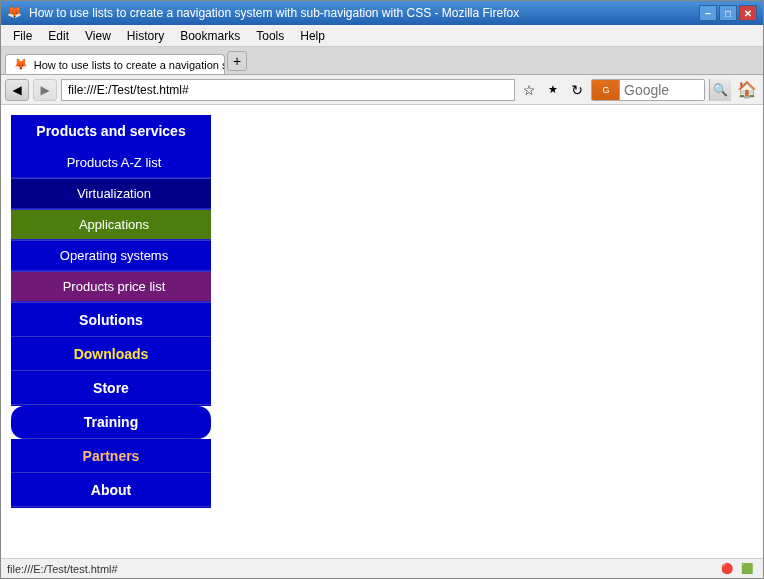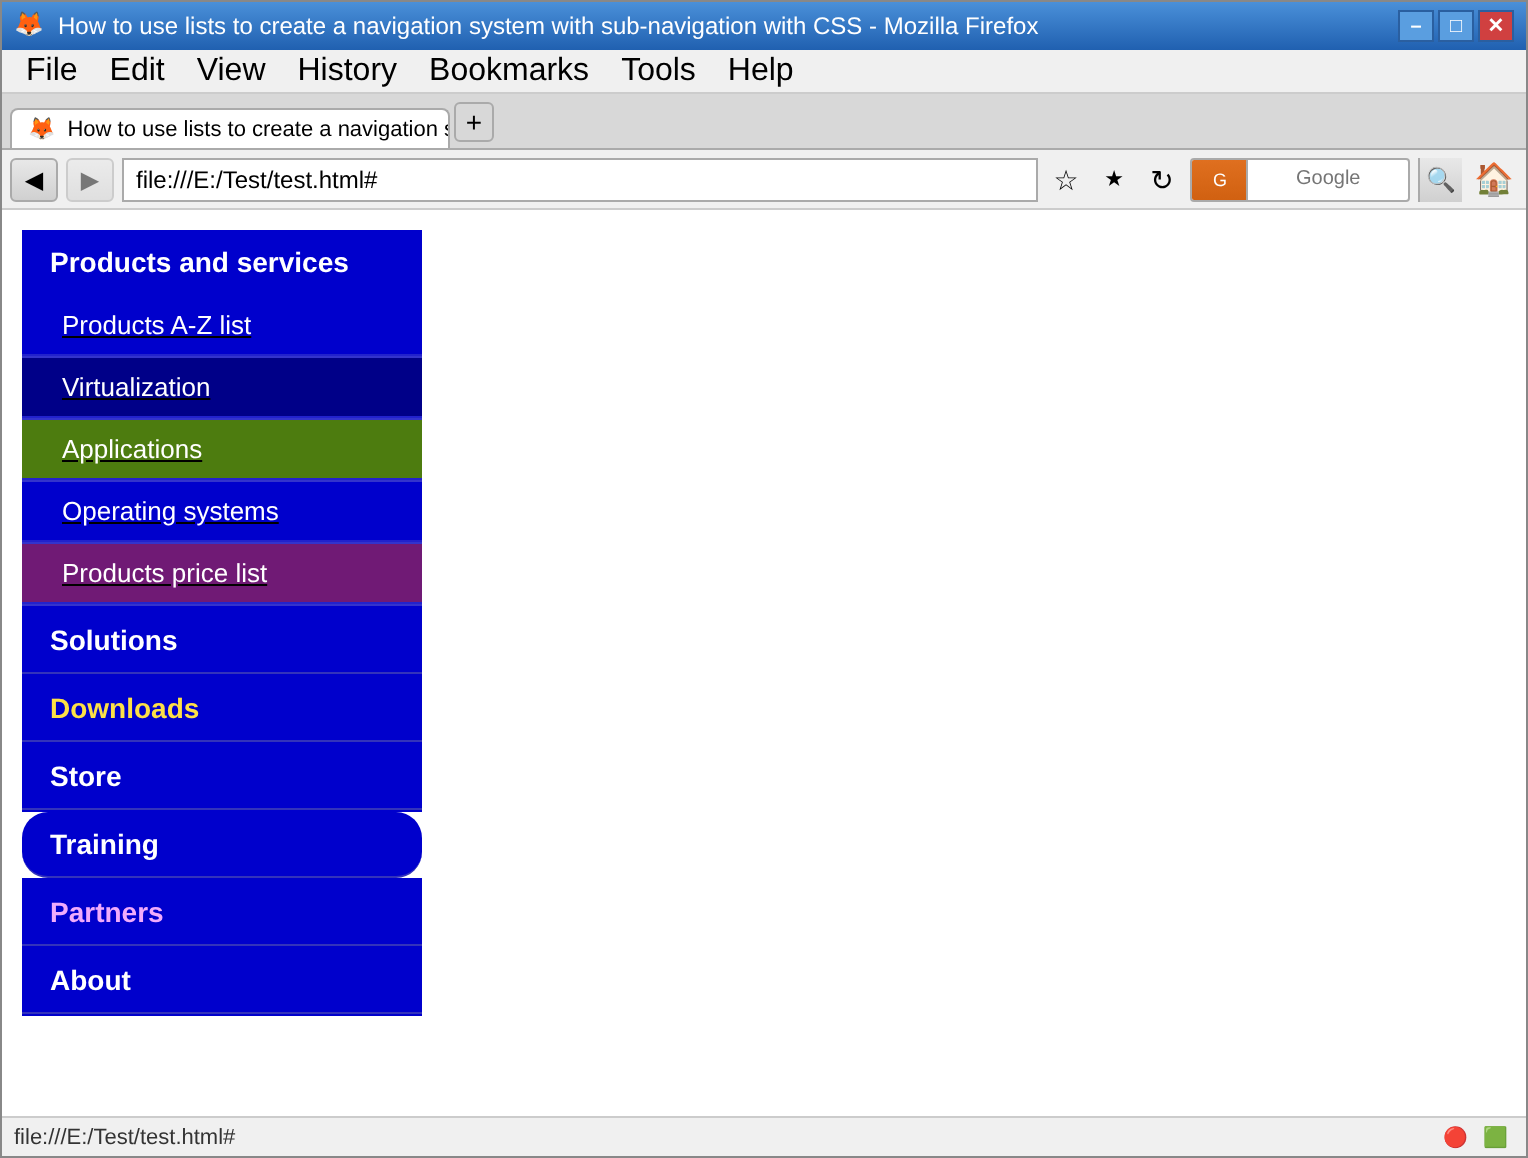--- a/index.html
+++ b/index.html
@@ -35,21 +35,21 @@
       background: #f0f0f0;
       height: 22px;
       display: flex;
       align-items: center;
       padding: 0 4px;
       border-bottom: 1px solid #ccc;
       flex-shrink: 0;
     }
     .menu-item {
       padding: 2px 8px;
-      font-size: 16px;
+      font-size: 12px;
       cursor: pointer;
       color: #000;
     }
 
     
     .tab-bar {
       background: #d8d8d8;
       height: 28px;
       display: flex;
       align-items: flex-end;
@@ -107,21 +107,21 @@
     }
     .search-box {
       display: flex; align-items: center; height: 22px; border: 1px solid #aaa;
       background: white; border-radius: 2px; overflow: hidden;
     }
     .search-icon-btn {
       width: 28px; height: 22px; background: linear-gradient(to bottom, #e07020, #d06010);
       border: none; border-right: 1px solid #aaa; display: flex; align-items: center;
       justify-content: center; cursor: pointer; color: white; font-size: 11px;
     }
-    .search-input { width: 60px; border: none; outline: none; padding: 0 4px; font-size: 10px; margin-left: 20px; }
+    .search-input { width: 84px; border: none; outline: none; padding: 0 4px; font-size: 14px; }
     .search-go-btn {
       width: 22px; height: 22px; background: linear-gradient(to bottom, #e8e8e8, #d0d0d0);
       border: none; border-left: 1px solid #aaa; cursor: pointer;
       display: flex; align-items: center; justify-content: center; font-size: 12px;
     }
     .home-btn {
       width: 24px; height: 22px; background: none; border: none; cursor: pointer;
       display: flex; align-items: center; justify-content: center; font-size: 16px;
     }
 
@@ -129,40 +129,40 @@
     .page-content {
       flex: 1;
       background: white;
       padding: 10px;
       overflow: auto;
       position: relative;
     }
 
     
     nav { width: 200px; }
-    nav ul { list-style: none; padding: 0; margin: 0; }
+    nav ul { list-style: none; padding: 0; margin: 0; text-align: center; }
     nav ul li { border-bottom: 1px solid #0000cc; }
     nav ul li a {
       display: block;
       padding: 8px 14px;
       text-decoration: none;
       font-size: 14px;
       font-weight: bold;
     }
 
     
     .nav-top > li > a {
       background: #0000cc;
       color: white;
     }
     .nav-top > li.active > a { background: #0000aa; }
 
     
     .nav-sub { margin: 0; padding: 0; }
-    .nav-sub li { border-bottom: 1px solid #3333cc; text-decoration: underline; }
+    .nav-sub li { border-bottom: 1px solid #3333cc; }
     .nav-sub li a {
       background: #0000cc;
       color: white;
       padding: 7px 14px 7px 20px;
       font-size: 13px;
       font-weight: normal;
     }
 
     
     .status-bar {
@@ -265,21 +265,21 @@
         <li>
           <a href="#" style="background:#0000cc; color:white; display:block; padding:8px 14px; text-decoration:none; font-size:14px; font-weight:bold; border-bottom:1px solid #3333bb;">Store</a>
         </li>
 
 
         <li>
           <a href="#" style="background:#0000cc; color:white; display:block; padding:8px 14px; text-decoration:none; font-size:14px; font-weight:bold; border-bottom:1px solid #3333bb;border-radius:13px;">Training</a>
         </li>
 
         <li>
-          <a href="#" style="background:#0000cc; color:#f0abfc; display:block; padding:8px 14px; text-decoration:none; font-size:14px; font-weight:bold; border-bottom:1px solid #3333bb;">Partners</a>
+          <a href="#" style="background:#0000cc; color:#fdba74; display:block; padding:8px 14px; text-decoration:none; font-size:14px; font-weight:bold; border-bottom:1px solid #3333bb;">Partners</a>
         </li>
 
         <li>
           <a href="#" style="background:#0000cc; color:white; display:block; padding:8px 14px; text-decoration:none; font-size:14px; font-weight:bold; border-bottom:1px solid #3333bb;">About</a>
         </li>
 
       </ul>
     </nav>
   </div>
 

